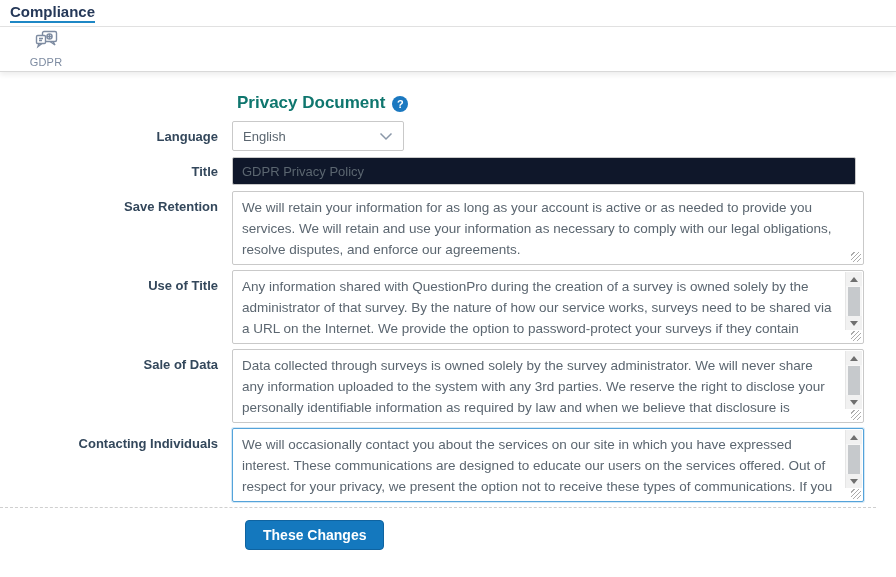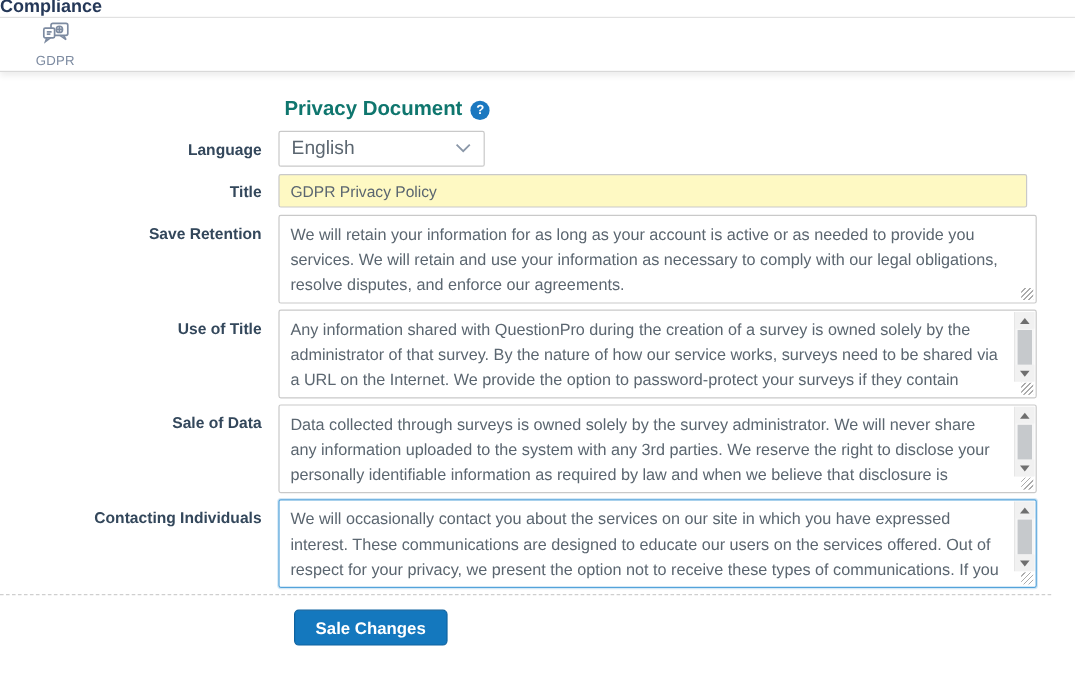--- a/index.html
+++ b/index.html
@@ -2,21 +2,21 @@
 <html><head>
 <meta charset="utf-8">
 <style>
   * { margin:0; padding:0; box-sizing:border-box; }
   html,body { background:#fff; }
   body {
     width:896px; height:577px; overflow:hidden; position:relative;
     font-family:"Liberation Sans", sans-serif; color:#33475b;
   }
   
-  .topbar { height:15px; border-bottom:1px solid #e2e2e2; display:flex; align-items:center; background:#fff; }
+  .topbar { height:27px; border-bottom:1px solid #e2e2e2; display:flex; align-items:center; padding-left:10px; background:#fff; }
   .crumb-link {
     font-size:15px; font-weight:bold; color:#253858; text-decoration:none;
     border-bottom:2px solid #1e87c5; padding-bottom:1px; cursor:pointer;
   }
   
   .toolbar {
     height:45px; background:#fff; border-bottom:1px solid #d9d9d9;
     box-shadow:0 3px 5px rgba(0,0,0,0.07); display:flex; align-items:center;
     padding-left:24px; gap:22px; position:relative; z-index:2;
   }
@@ -35,25 +35,25 @@
   .form { margin-top:8px; }
   .form-row { display:flex; margin-bottom:6px; }
   .form-row.ta { margin-bottom:5px; }
   .form-label {
     width:232px; text-align:right; padding-right:14px; font-size:13px; font-weight:bold;
     color:#33475b; padding-top:8px; flex:none;
   }
   .select-box {
     width:172px; height:30px; border:1px solid #c9c9c9; border-radius:2px; background:#fff;
     display:flex; align-items:center; justify-content:space-between; padding:0 10px;
-    font-size:16px; color:#5b6670; cursor:pointer;
+    font-size:13px; color:#5b6670; cursor:pointer;
   }
   .select-box svg { stroke:#8a97a8; fill:none; stroke-width:1.5; }
   .text-input {
-    width:624px; height:28px; border:1px solid #c9c9c9; border-radius:2px; background:#fef9c3;
+    width:624px; height:28px; border:1px solid #c9c9c9; border-radius:2px; background:#0f172a;
     font-family:"Liberation Sans", sans-serif; font-size:13px; color:#5b6670; padding:0 9px;
   }
   .ta-wrap { position:relative; width:632px; height:74px; border:1px solid #c9c9c9; border-radius:2px; background:#fff; }
   .ta-wrap.focused { border-color:#54a3da; box-shadow:0 0 0 1px rgba(84,163,218,.25); }
   .ta-wrap textarea {
     position:absolute; inset:0; width:100%; height:100%; border:none; outline:none; resize:none;
     overflow:hidden; background:transparent;
     font-family:"Liberation Sans", sans-serif; font-size:13.5px; line-height:21px; color:#5b6670;
     padding:5px 9px 0 9px;
   }
@@ -187,16 +187,16 @@
           </div>
       </div>
       <div class="grip"></div>
     </div>
   </div>
 
 </div>
 
 <div class="dashed-sep"></div>
 
-<button class="save-btn">Sale Changes</button>
+<button class="save-btn">These Changes</button>
 
 
 
 
 </body></html>

